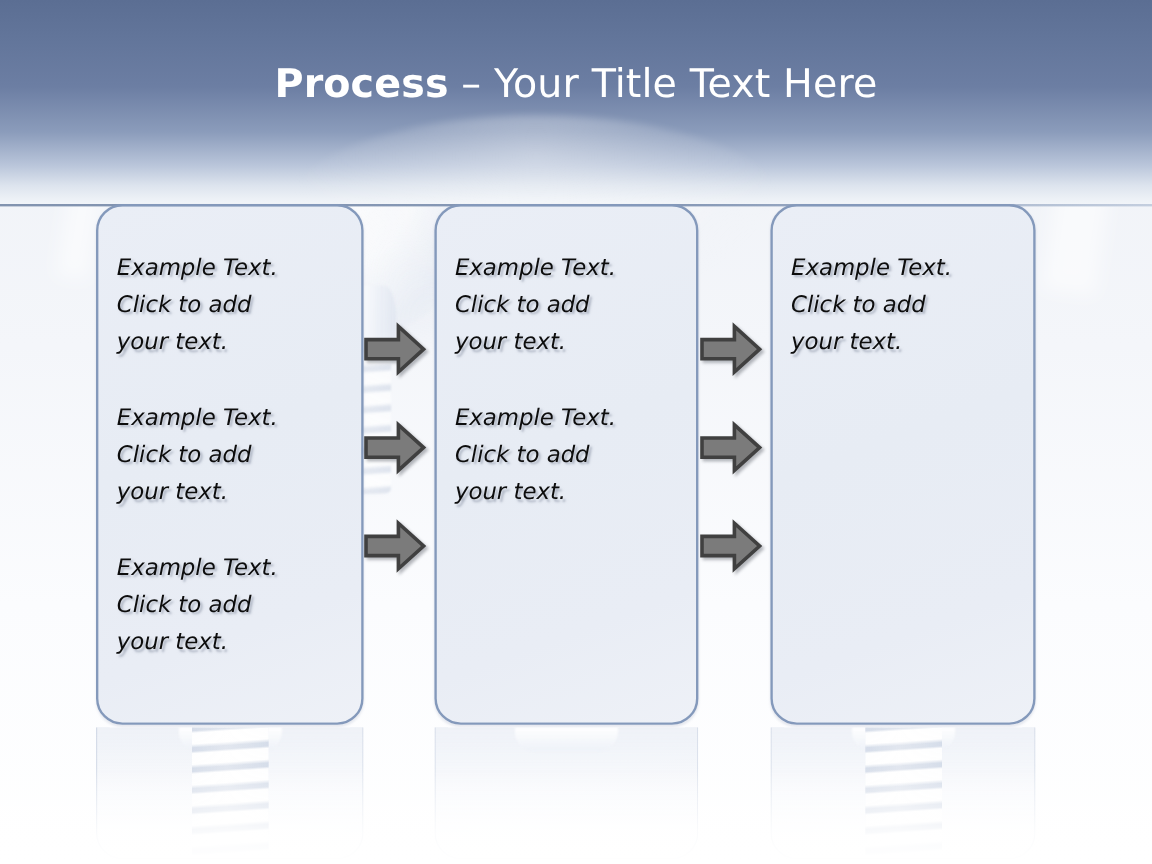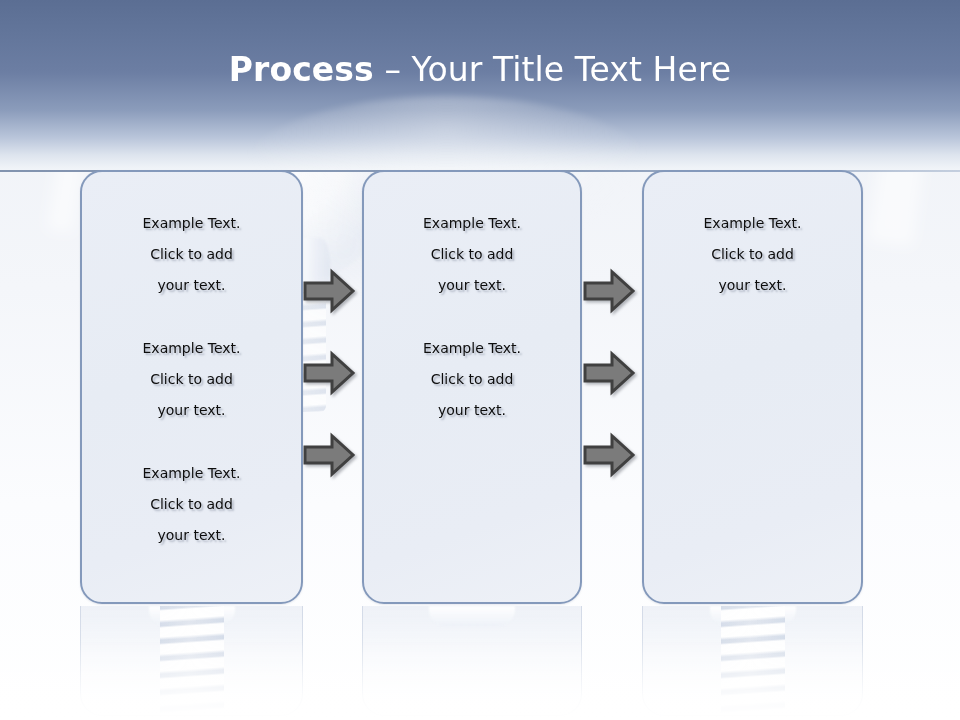--- a/index.html
+++ b/index.html
@@ -83,23 +83,23 @@
     box-sizing:border-box;
     display:flex;flex-direction:column;align-items:center;
     padding-top:36px;
     box-shadow:0 1px 2px rgba(120,135,165,.18);
   }
   #box1{left:80px;width:223px;}
   #box2{left:362px;width:220px;}
   #box3{left:642px;width:221px;}
 
   .blurb{
-    width:86%;text-align:center;
-    font-weight:400;
-    font-size:14px;line-height:31px;color:#0d0d0d;
+    width:86%;
+    font-style:italic;font-weight:400;
+    font-size:19px;line-height:31px;color:#0d0d0d;
     text-shadow:2px 2px 2px rgba(120,130,150,.55);
     margin-bottom:32px;
     white-space:pre-line;
   }
 
   
   .arrow-col{position:absolute;top:170px;width:58px;height:434px;}
   #arrows-left{left:300px;}
   #arrows-right{left:580px;}
   .arrow{

